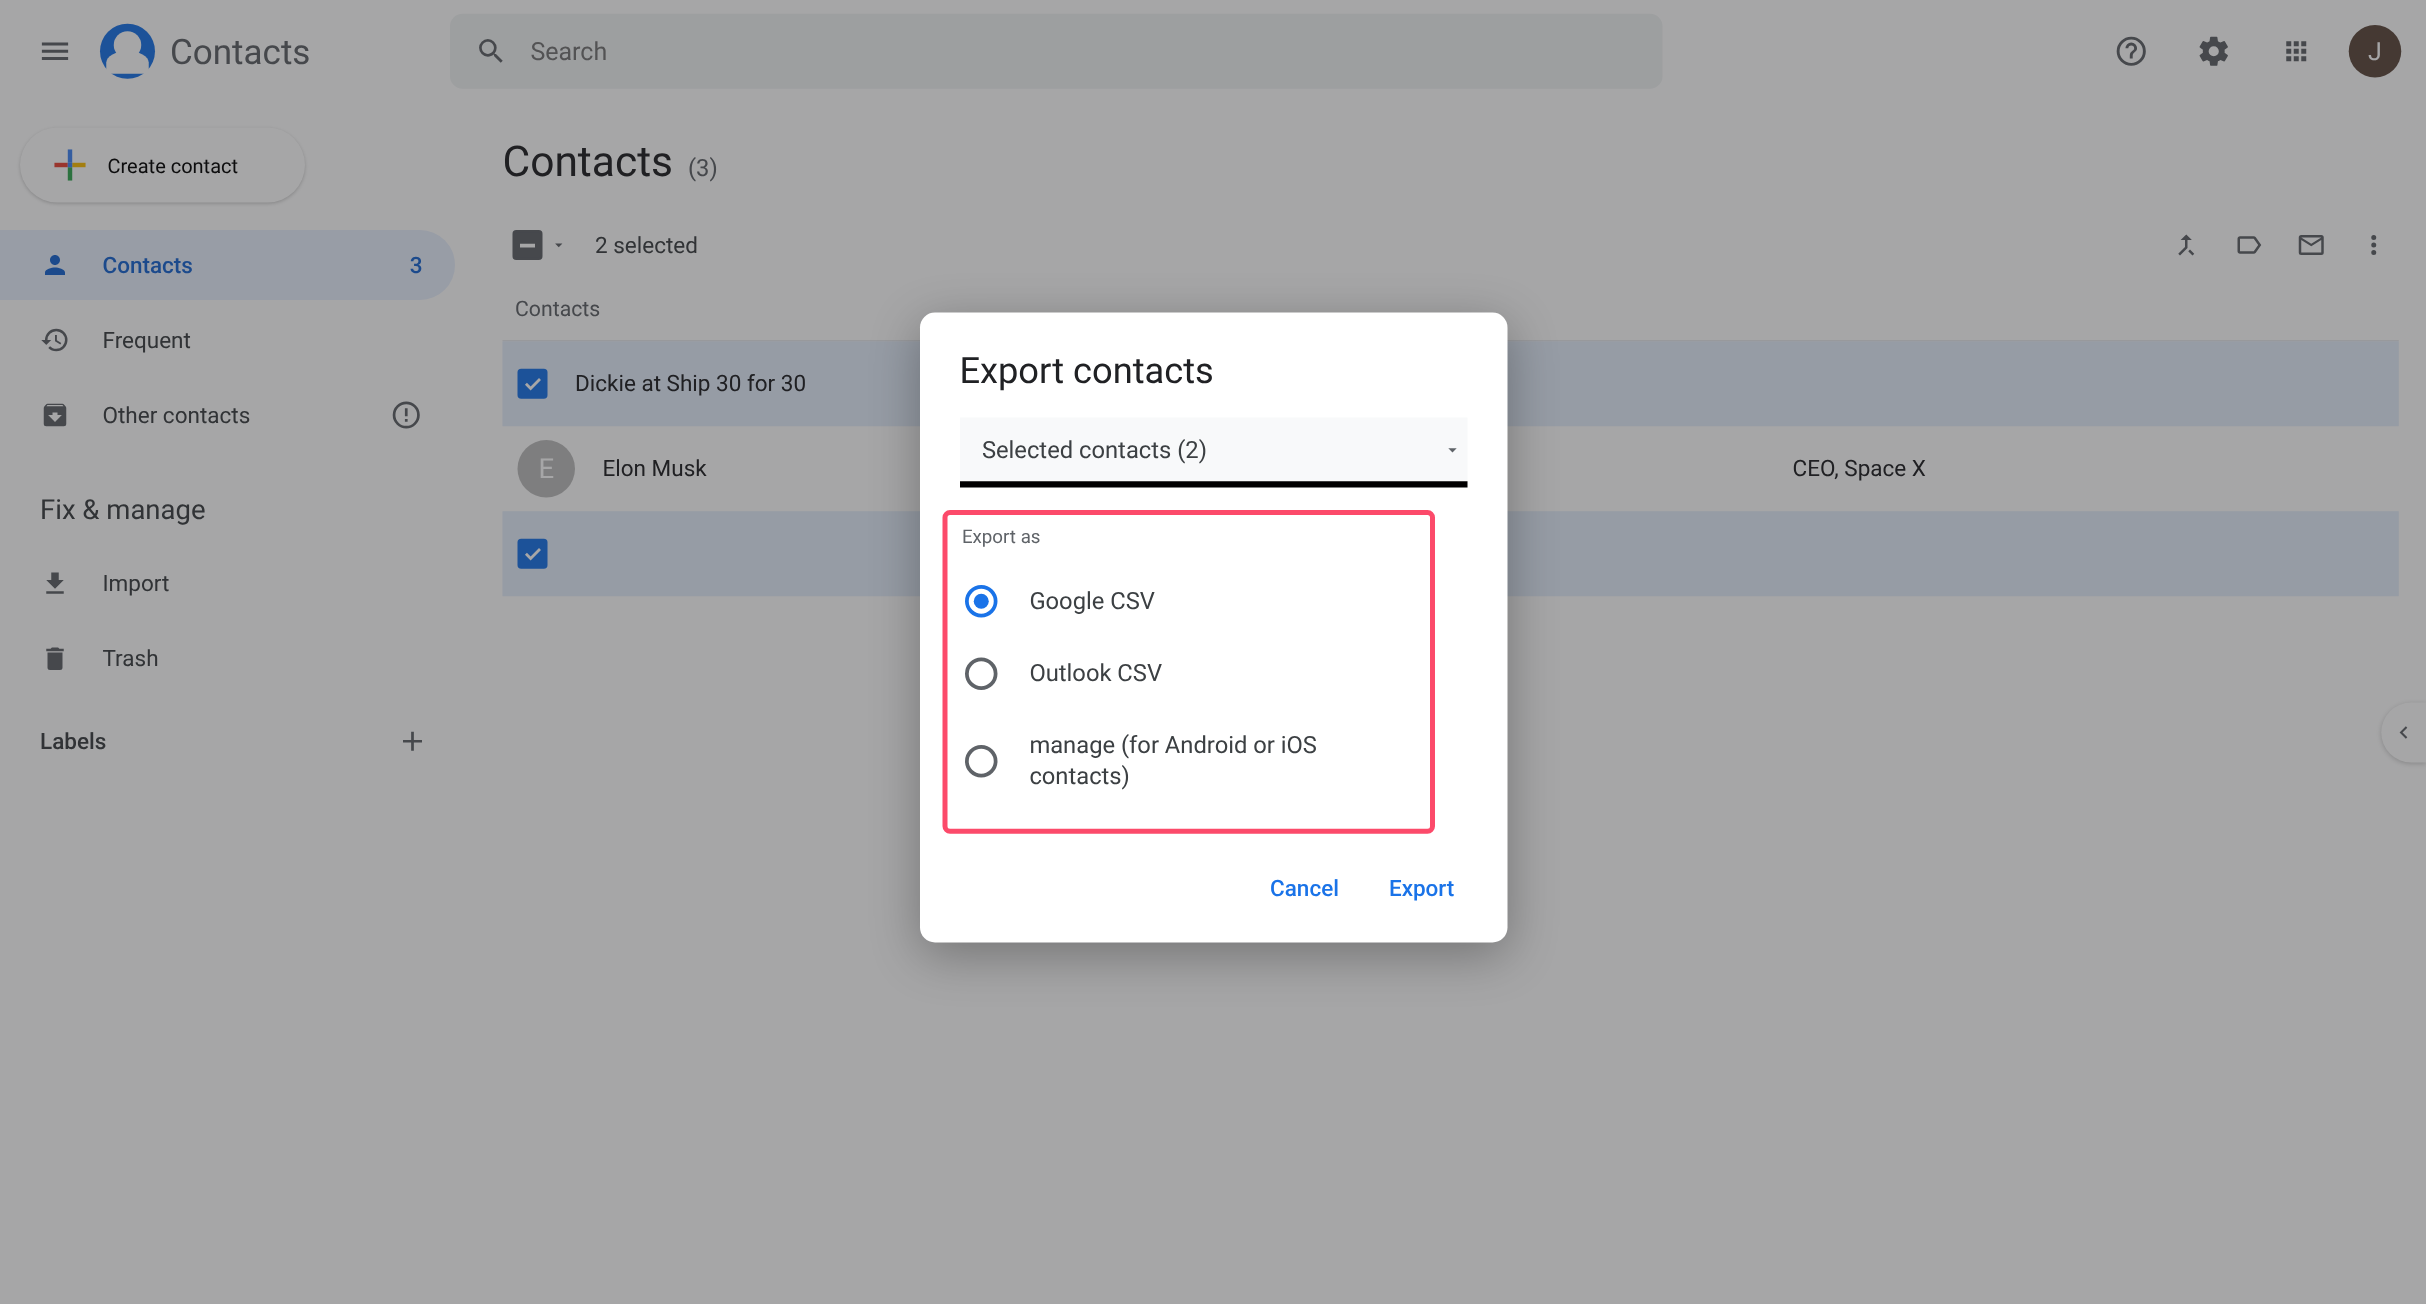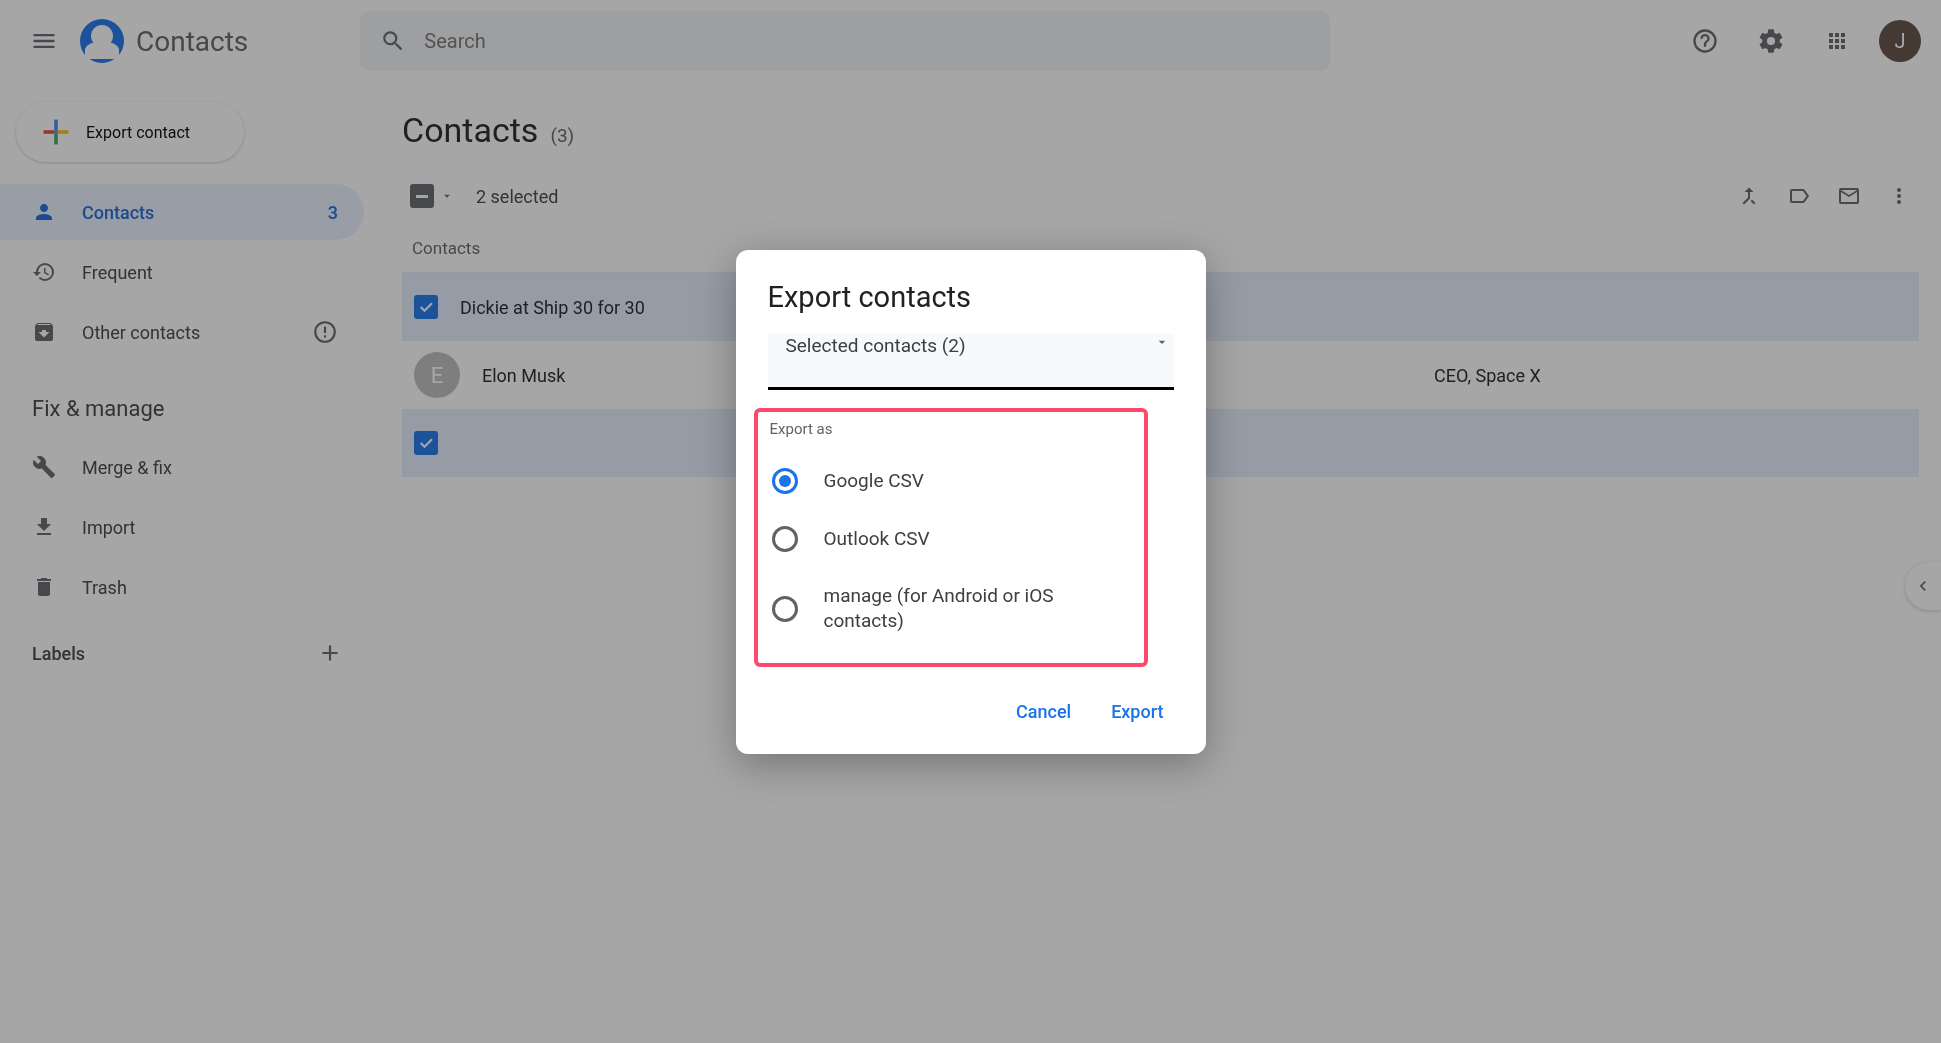--- a/index.html
+++ b/index.html
@@ -322,23 +322,23 @@
     }
     .dialog-title {
       font-size: 29px;
       font-weight: 400;
       color: #202124;
       padding: 0 32px 20px 32px;
     }
     .select-field {
       margin: 0 32px;
       height: 56px;
-      border-bottom: 3px solid #000000;
-      display: flex;
-      align-items: flex-start;
+      border-bottom: 5px solid #000000;
+      display: flex;
+      align-items: center;
       justify-content: space-between;
       padding: 0 4px 0 18px;
       background: #f8f9fa;
       cursor: pointer;
     }
     .select-value {
       font-size: 19px;
       color: #3c4043;
     }
     .highlight-box {
@@ -445,21 +445,21 @@
     <div class="create-btn">
       <span class="plus-icon">
         <svg viewBox="0 0 36 36">
             <path fill="#4285F4" d="M16 16V4h4v12z"></path>
             <path fill="#EA4335" d="M16 16H4v4h12z"></path>
             <path fill="#34A853" d="M20 20v12h-4V20z"></path>
             <path fill="#FBBC04" d="M20 20h12v-4H20z"></path>
             <rect x="16" y="16" width="4" height="4" fill="#4285F4"></rect>
           </svg>
       </span>
-      <span>Export contact</span>
+      <span>Create contact</span>
     </div>
     <div class="sidebar-item active">
       <svg width="24" height="24" viewBox="0 0 24 24">
           <path fill="#1967d2" d="M12 12c2.21 0 4-1.79 4-4s-1.79-4-4-4-4 1.79-4 4 1.79 4 4 4zm0 2c-2.67 0-8 1.34-8 4v2h16v-2c0-2.66-5.33-4-8-4z"></path>
         </svg>
       <span>Contacts</span>
       <span class="count">3</span>
     </div>
     <div class="sidebar-item">
       <svg width="24" height="24" viewBox="0 0 24 24">
@@ -472,26 +472,20 @@
           <path fill="#5f6368" d="M20.54 5.23l-1.39-1.68C18.88 3.21 18.47 3 18 3H6c-.47 0-.88.21-1.16.55L3.46 5.23C3.17 5.57 3 6.02 3 6.5V19a2 2 0 002 2h14a2 2 0 002-2V6.5c0-.48-.17-.93-.46-1.27zM12 17.5L6.5 12H10v-2h4v2h3.5L12 17.5zM5.12 5l.81-1h12l.94 1H5.12z"></path>
         </svg>
       <span>Other contacts</span>
       <span class="info-icon">
         <svg width="26" height="26" viewBox="0 0 24 24">
             <path fill="#5f6368" d="M12 2a10 10 0 100 20 10 10 0 000-20zm0 18a8 8 0 110-16 8 8 0 010 16zm-1-5h2v2h-2zm0-8h2v6h-2z"></path>
           </svg>
       </span>
     </div>
     <div class="sidebar-section">Fix &amp; manage</div>
-    <div class="sidebar-item">
-      <svg width="24" height="24" viewBox="0 0 24 24">
-          <path fill="#5f6368" d="M22.7 19l-9.1-9.1c.9-2.3.4-5-1.5-6.9-2-2-5-2.4-7.4-1.3L9 6 6 9 1.6 4.7C.4 7.1.9 10.1 2.9 12.1c1.9 1.9 4.6 2.4 6.9 1.5l9.1 9.1c.4.4 1 .4 1.4 0l2.3-2.3c.5-.4.5-1.1.1-1.4z"></path>
-        </svg>
-      <span>Merge &amp; fix</span>
-    </div>
     <div class="sidebar-item">
       <svg width="24" height="24" viewBox="0 0 24 24">
           <path fill="#5f6368" d="M19 9h-4V3H9v6H5l7 7 7-7zM5 18v2h14v-2H5z"></path>
         </svg>
       <span>Import</span>
     </div>
     <div class="sidebar-item">
       <svg width="24" height="24" viewBox="0 0 24 24">
           <path fill="#5f6368" d="M6 19a2 2 0 002 2h8a2 2 0 002-2V7H6v12zM19 4h-3.5l-1-1h-5l-1 1H5v2h14V4z"></path>
         </svg>

